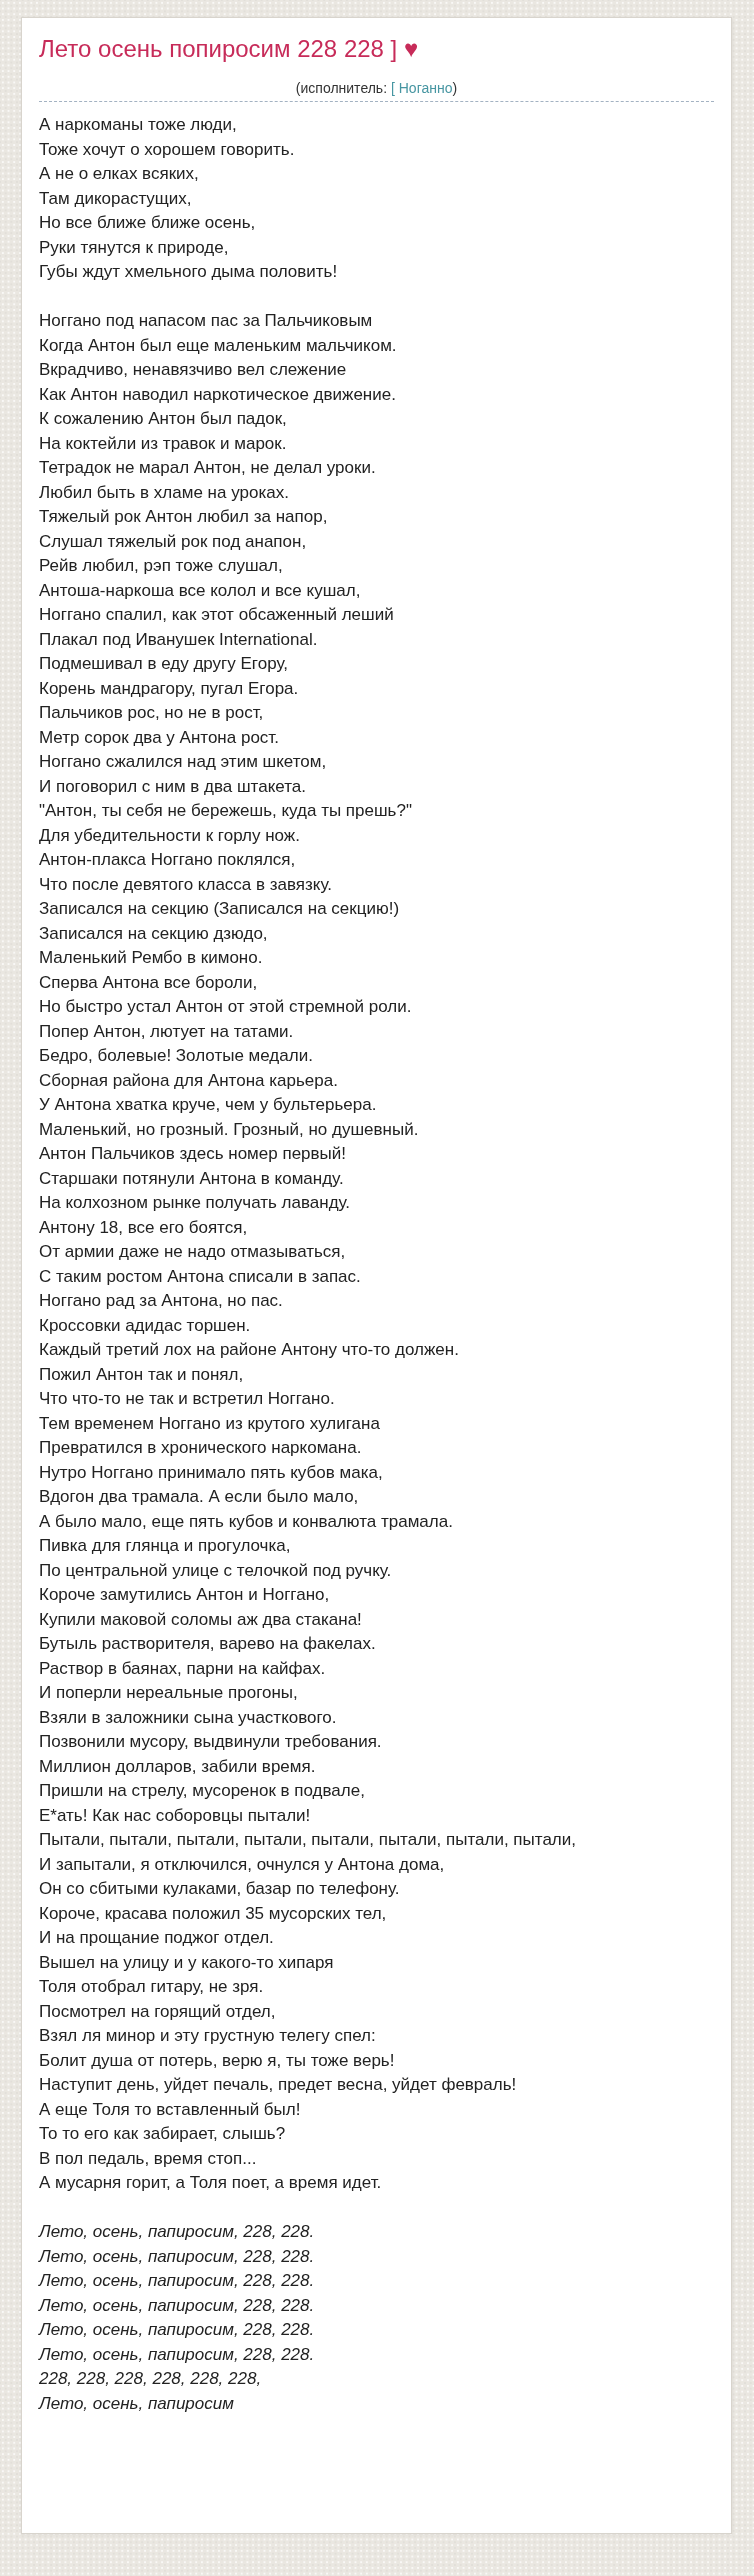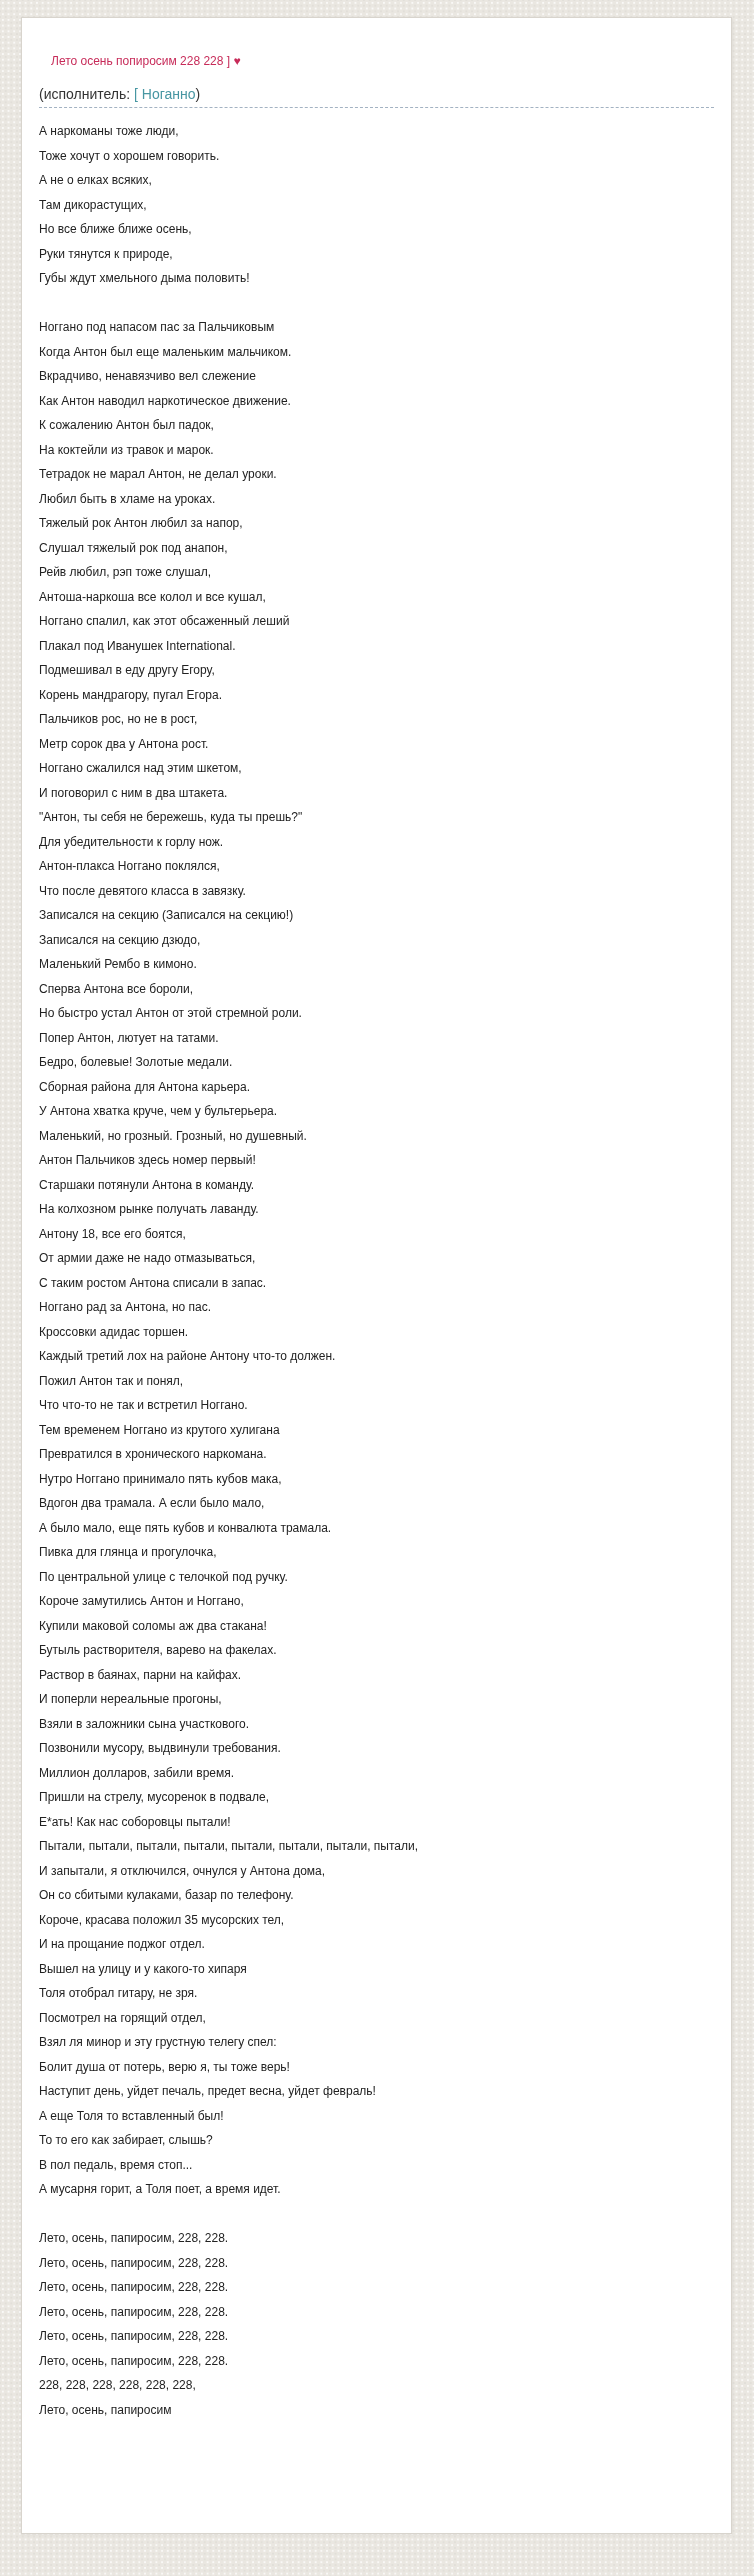--- a/index.html
+++ b/index.html
@@ -21,46 +21,47 @@
     border:0.9px solid #d8d4cd;
     box-shadow:0 0.9px 2.8px rgba(0,0,0,.08);
     padding:19px 17px 19px 17px;
     box-sizing:border-box;
   }
   .header{
     border-bottom:0.9px dashed #a3b2c2;
     padding-bottom:4.7px;
   }
   .title{
-    margin:12px;
-    font-size:12px;
+    margin:0;
+    font-size:24px;
     line-height:24.5px;
     font-weight:400;
     color:#c72b59;
   }
   .performer{
-    margin-top:11px;
+    margin-top:18px;
     font-size:14px;
     line-height:17px;
     color:#333333;
+    text-align:center;
   }
   .performer a{
     color:#4796a2;
     text-decoration:none;
   }
   .lyrics{
     margin-top:11.3px;
-    font-size:12px;
+    font-size:17px;
     line-height:24.5px;
     color:#222222;
   }
   .lyrics p{
     margin:0 0 24.5px 0;
   }
-  .lyrics p:last-child{margin-bottom:12px;}
+  .lyrics p:last-child{margin-bottom:12px;font-style:italic;}
 </style>
 </head>
 <body>
 
 <div class="card">
   <div class="header">
     <h1 class="title">Лето осень попиросим 228 228 ] ♥</h1>
     <div class="performer"><span>(исполнитель:</span> <a href="#" class="artist">[ Ноганно</a><span>)</span></div>
   </div>
   <div class="lyrics">

